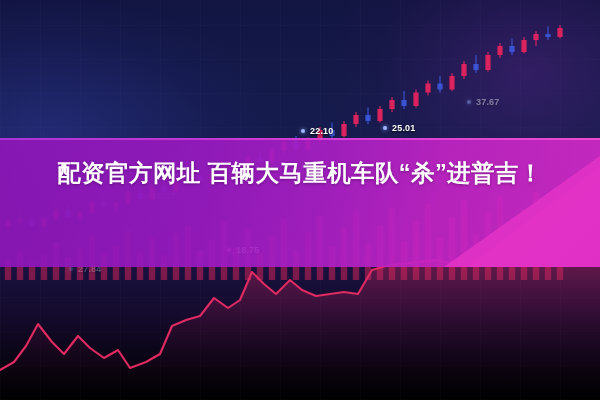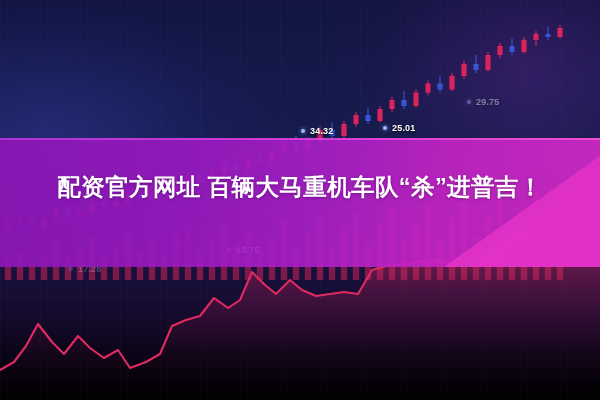--- a/index.html
+++ b/index.html
@@ -116,21 +116,21 @@
     height: 2px;
     background: linear-gradient(90deg,
       rgba(190,60,230,.85), rgba(230,70,220,.9), rgba(255,90,215,.85));
     opacity: .85;
   }
 
   
   .headline {
     position: absolute;
     left: 0;
-    top: 138px;
+    top: 124px;
     width: 600px;
     height: 100px;
     display: flex;
     flex-direction: column;
     align-items: center;
     justify-content: center;
     gap: 2px;
     pointer-events: none;
   }
   .hl-line {
@@ -303,26 +303,26 @@
         <stop offset="0%" stop-color="#e02a62" stop-opacity="0.42"></stop>
         <stop offset="45%" stop-color="#b01a55" stop-opacity="0.16"></stop>
         <stop offset="100%" stop-color="#30061c" stop-opacity="0.00"></stop>
       </linearGradient>
     </defs>
     <path id="areaPath" fill="url(#areaFill)" d="M0 120 L14 112 L26 96 L38 74 L52 92 L64 104 L78 86 L90 98 L104 108 L118 100 L130 118 L146 112 L160 104 L172 76 L186 70 L200 66 L214 48 L228 58 L240 50 L252 22 L264 34 L276 44 L290 30 L302 40 L316 46 L330 44 L344 42 L358 44 L372 20 L386 16 L400 14 L418 12 L436 10 L454 14 L472 10 L490 8 L510 10 L530 6 L550 8 L570 4 L600 6 L600 150 L0 150 Z"></path>
     <path id="linePath" fill="none" stroke="#e02a62" stroke-width="2.1" stroke-linejoin="round" stroke-linecap="round" d="M0 120 L14 112 L26 96 L38 74 L52 92 L64 104 L78 86 L90 98 L104 108 L118 100 L130 118 L146 112 L160 104 L172 76 L186 70 L200 66 L214 48 L228 58 L240 50 L252 22 L264 34 L276 44 L290 30 L302 40 L316 46 L330 44 L344 42 L358 44 L372 20 L386 16 L400 14 L418 12 L436 10 L454 14 L472 10 L490 8 L510 10 L530 6 L550 8 L570 4 L600 6"></path>
   </svg>
 
   <div id="labels">
-      <div class="plabel" style="left: 310px; top: 126px;">34.32</div>
+      <div class="plabel" style="left: 310px; top: 126px;">22.10</div>
       <div class="plabel" style="left: 392px; top: 123px;">25.01</div>
-      <div class="plabel dim" style="left: 476px; top: 97px;">29.75</div>
+      <div class="plabel dim" style="left: 476px; top: 97px;">37.67</div>
       <div class="plabel vdim" style="left: 152px; top: 191px;">18.07</div>
       <div class="plabel pink" style="left: 236px; top: 245px;">18.75</div>
-      <div class="plabel vdim" style="left: 78px; top: 264px;">17.28</div>
+      <div class="plabel vdim" style="left: 78px; top: 264px;">27.84</div>
     </div>
 
   <div class="band">
     <div class="band-fill"></div>
     <div class="band-wedge"></div>
     <div class="band-wedge2"></div>
     <div class="band-top-line"></div>
   </div>
 
   <div class="headline">

